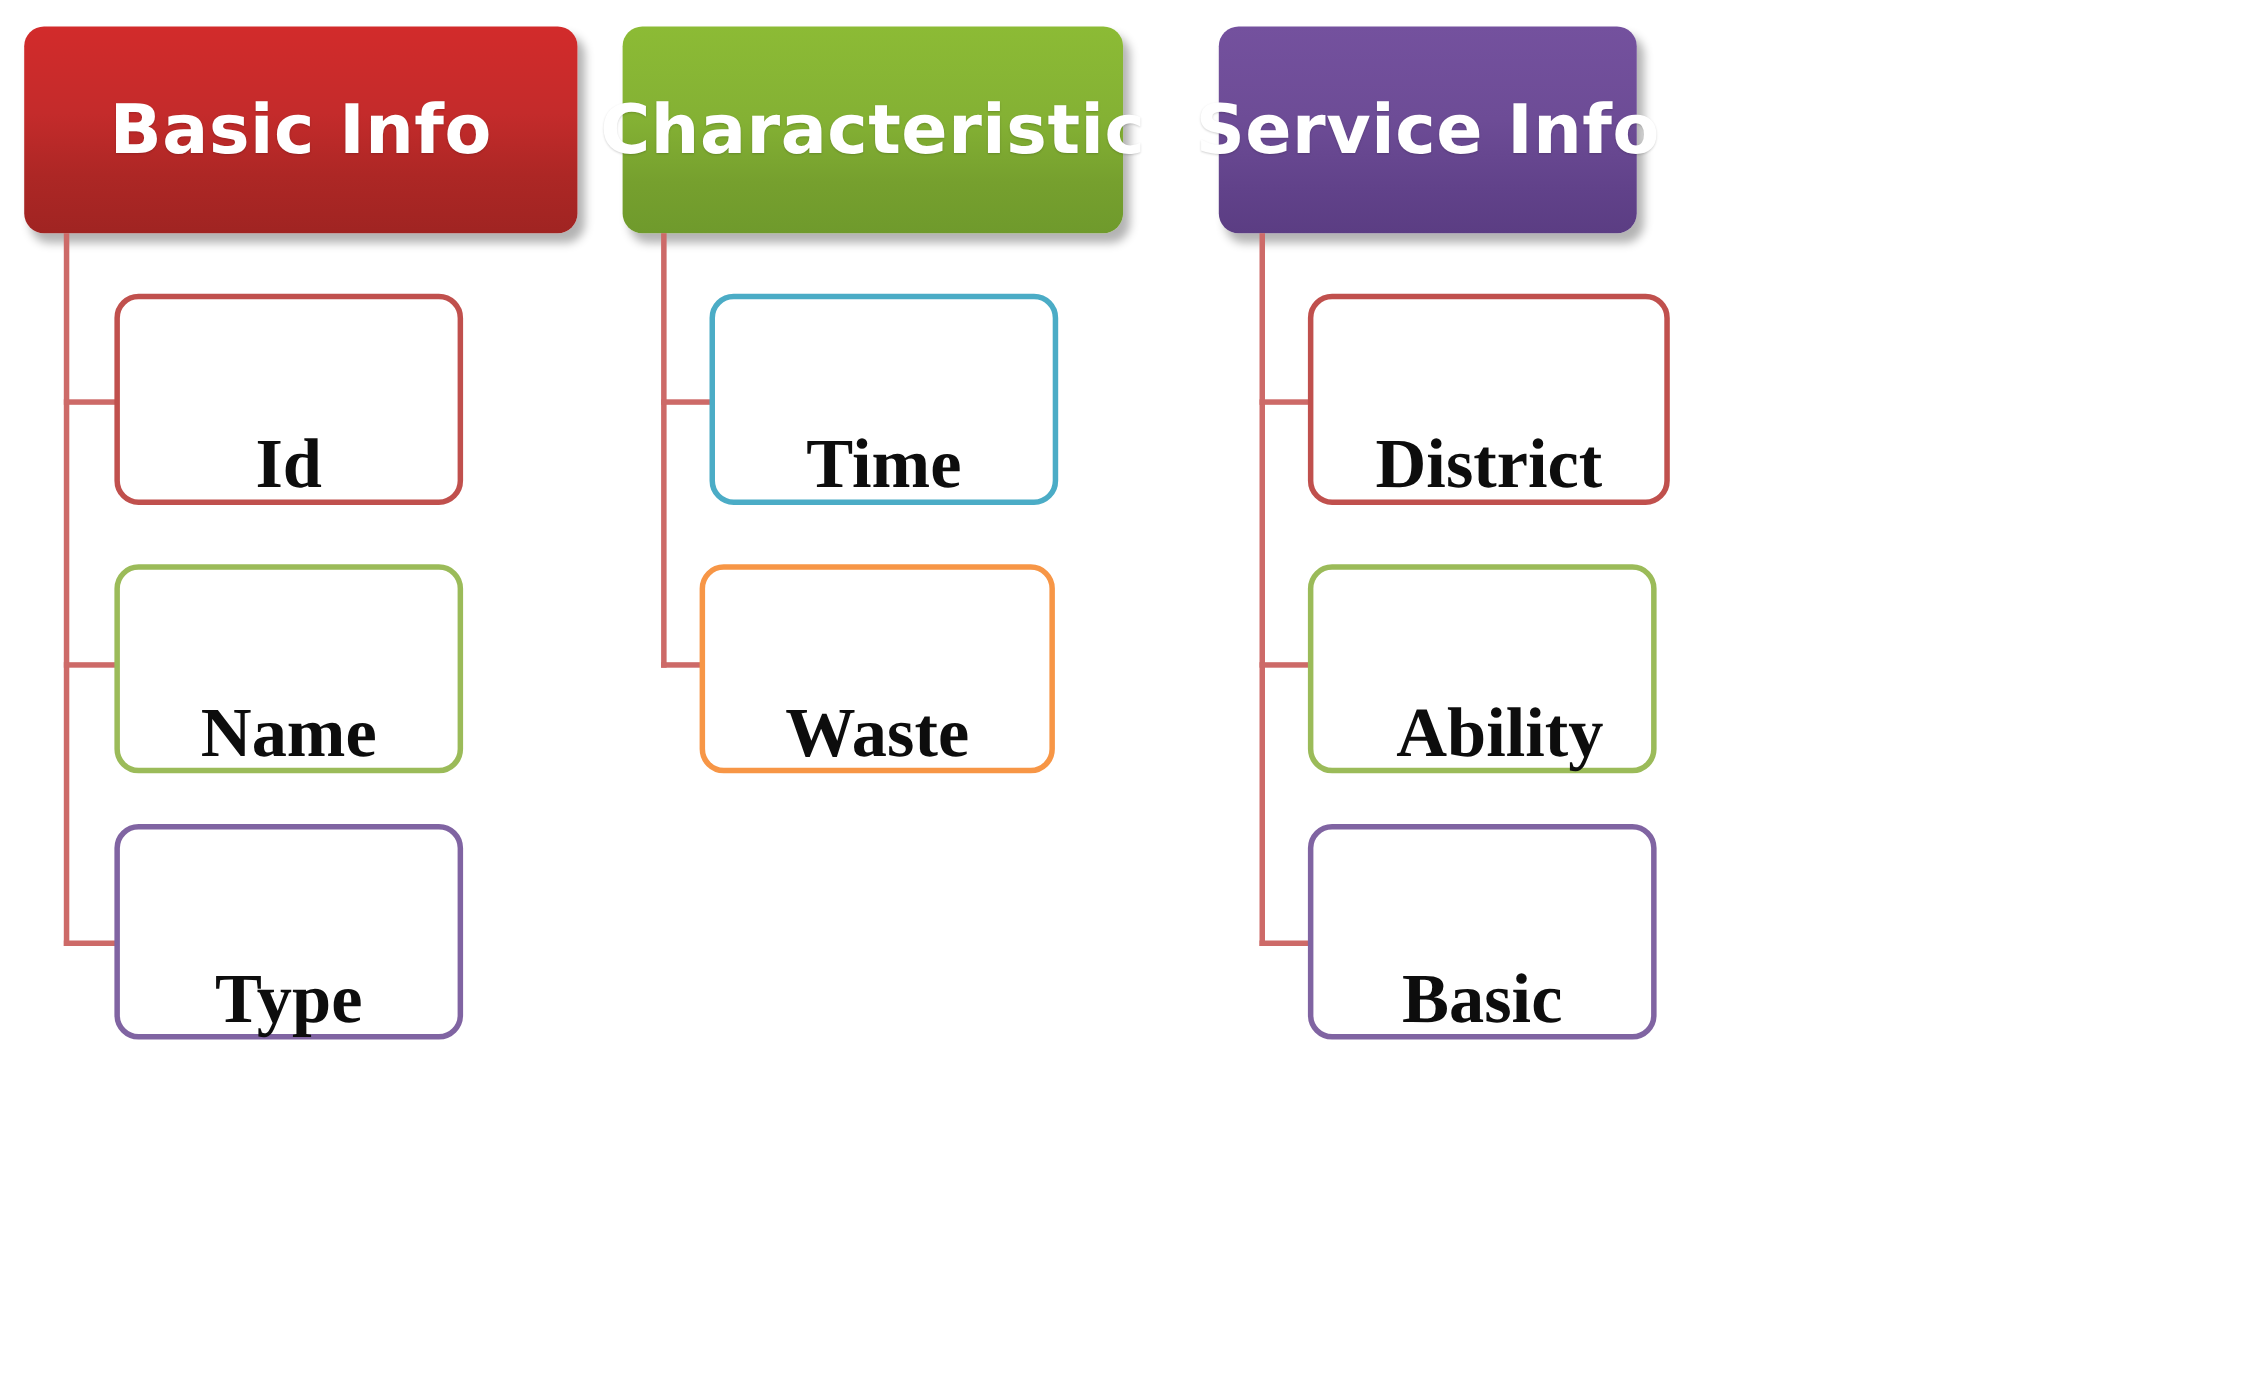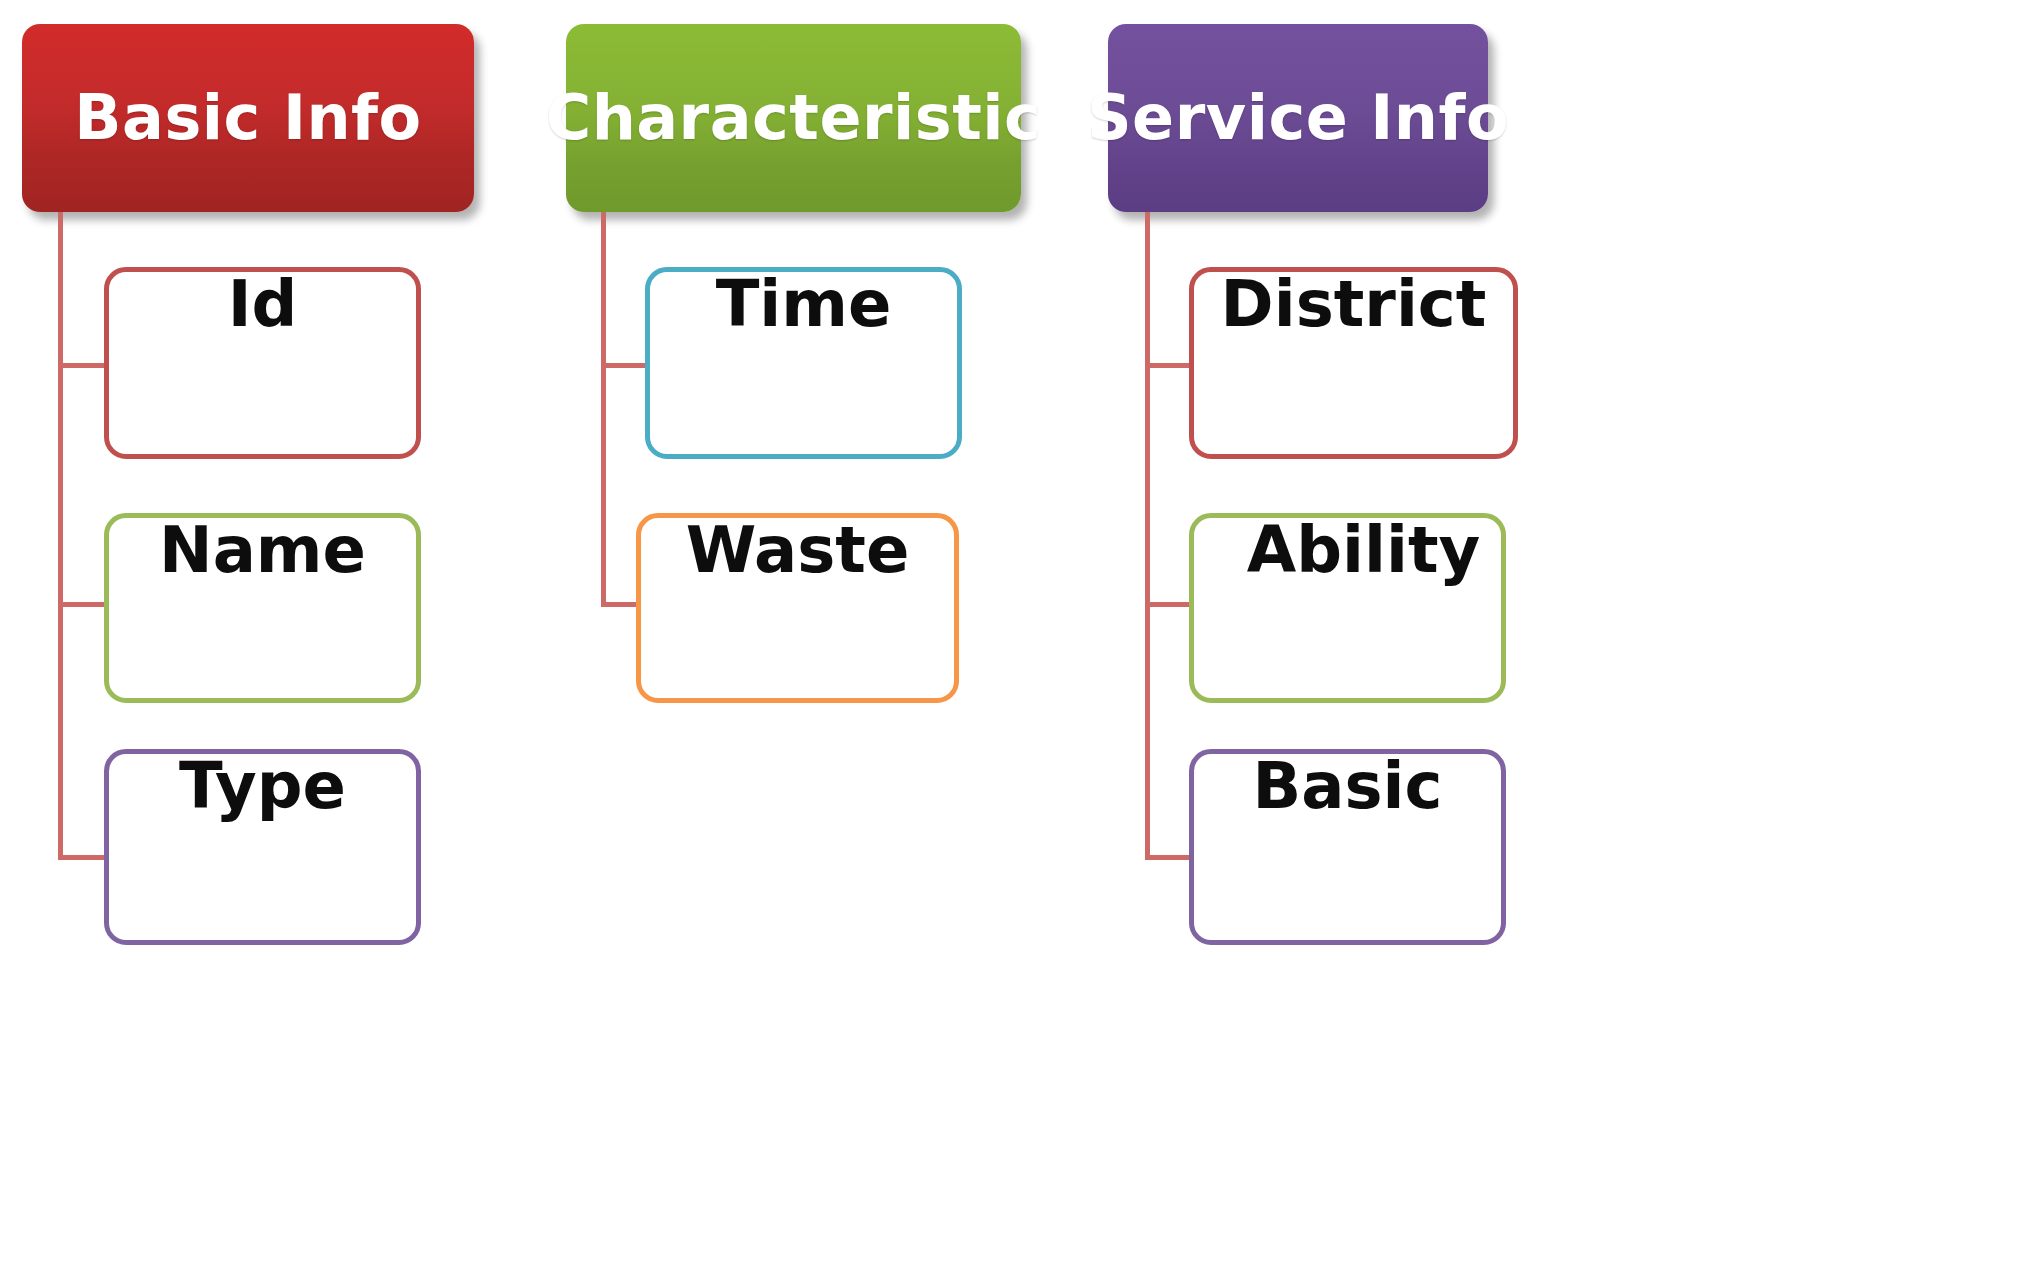--- a/index.html
+++ b/index.html
@@ -33,43 +33,44 @@
     color: #ffffff;
     font-weight: bold;
     font-size: 62px;
     letter-spacing: 0.5px;
     line-height: 1;
     white-space: nowrap;
     text-shadow: 0 1px 2px rgba(0,0,0,0.18);
   }
 
   .hdr-basic {
-    left: 22px; top: 24px; width: 452px; height: 188px;
+    left: 22px; top: 24px; width: 503px; height: 188px;
     background: linear-gradient(180deg, #d22b2b 0%, #c42b2b 42%, #ad2725 72%, #a02422 100%);
   }
   .hdr-char {
     left: 566px; top: 24px; width: 455px; height: 188px;
     background: linear-gradient(180deg, #8cbb35 0%, #84b134 45%, #76a02e 75%, #6f9a2c 100%);
   }
   .hdr-service {
     left: 1108px; top: 24px; width: 380px; height: 188px;
     background: linear-gradient(180deg, #74519e 0%, #6d4c96 45%, #61428a 78%, #5b3d83 100%);
   }
 
   
   .node {
     position: absolute;
     background: #ffffff;
     border-style: solid;
     border-width: 5px;
     border-radius: 22px;
     box-sizing: border-box;
     display: flex;
-    align-items: flex-start;
+    align-items: flex-end;
     justify-content: center;
+    font-family: Liberation Serif, serif;
   }
   .node-label {
     color: #0d0d0d;
     font-weight: bold;
     font-size: 64px;
     line-height: 1;
     white-space: nowrap;
   }
 
   

